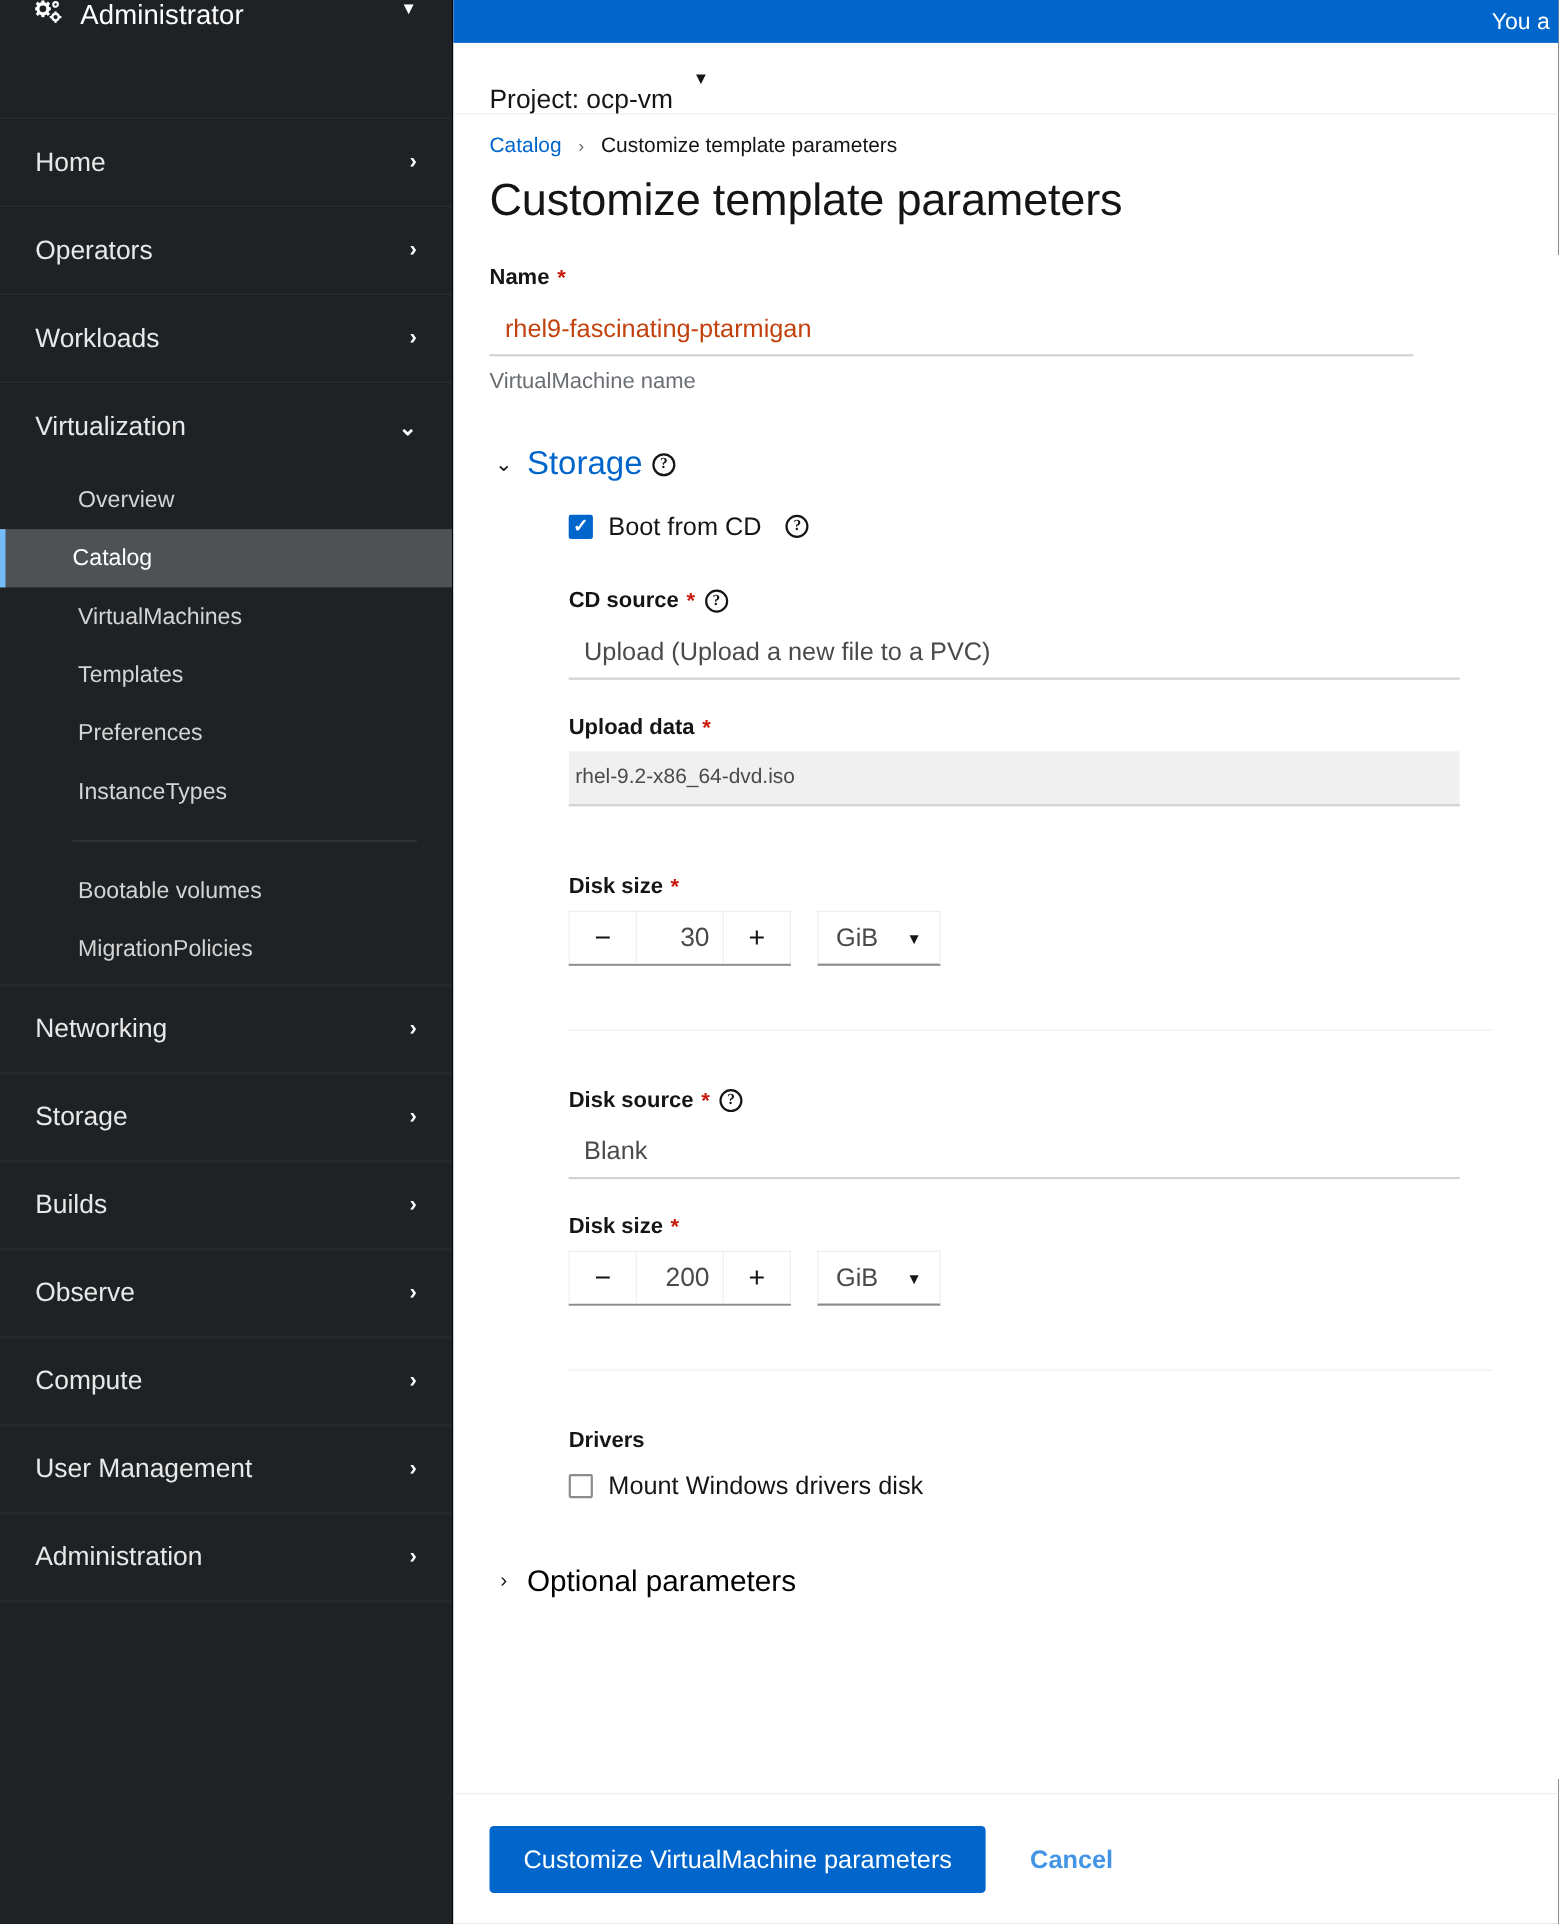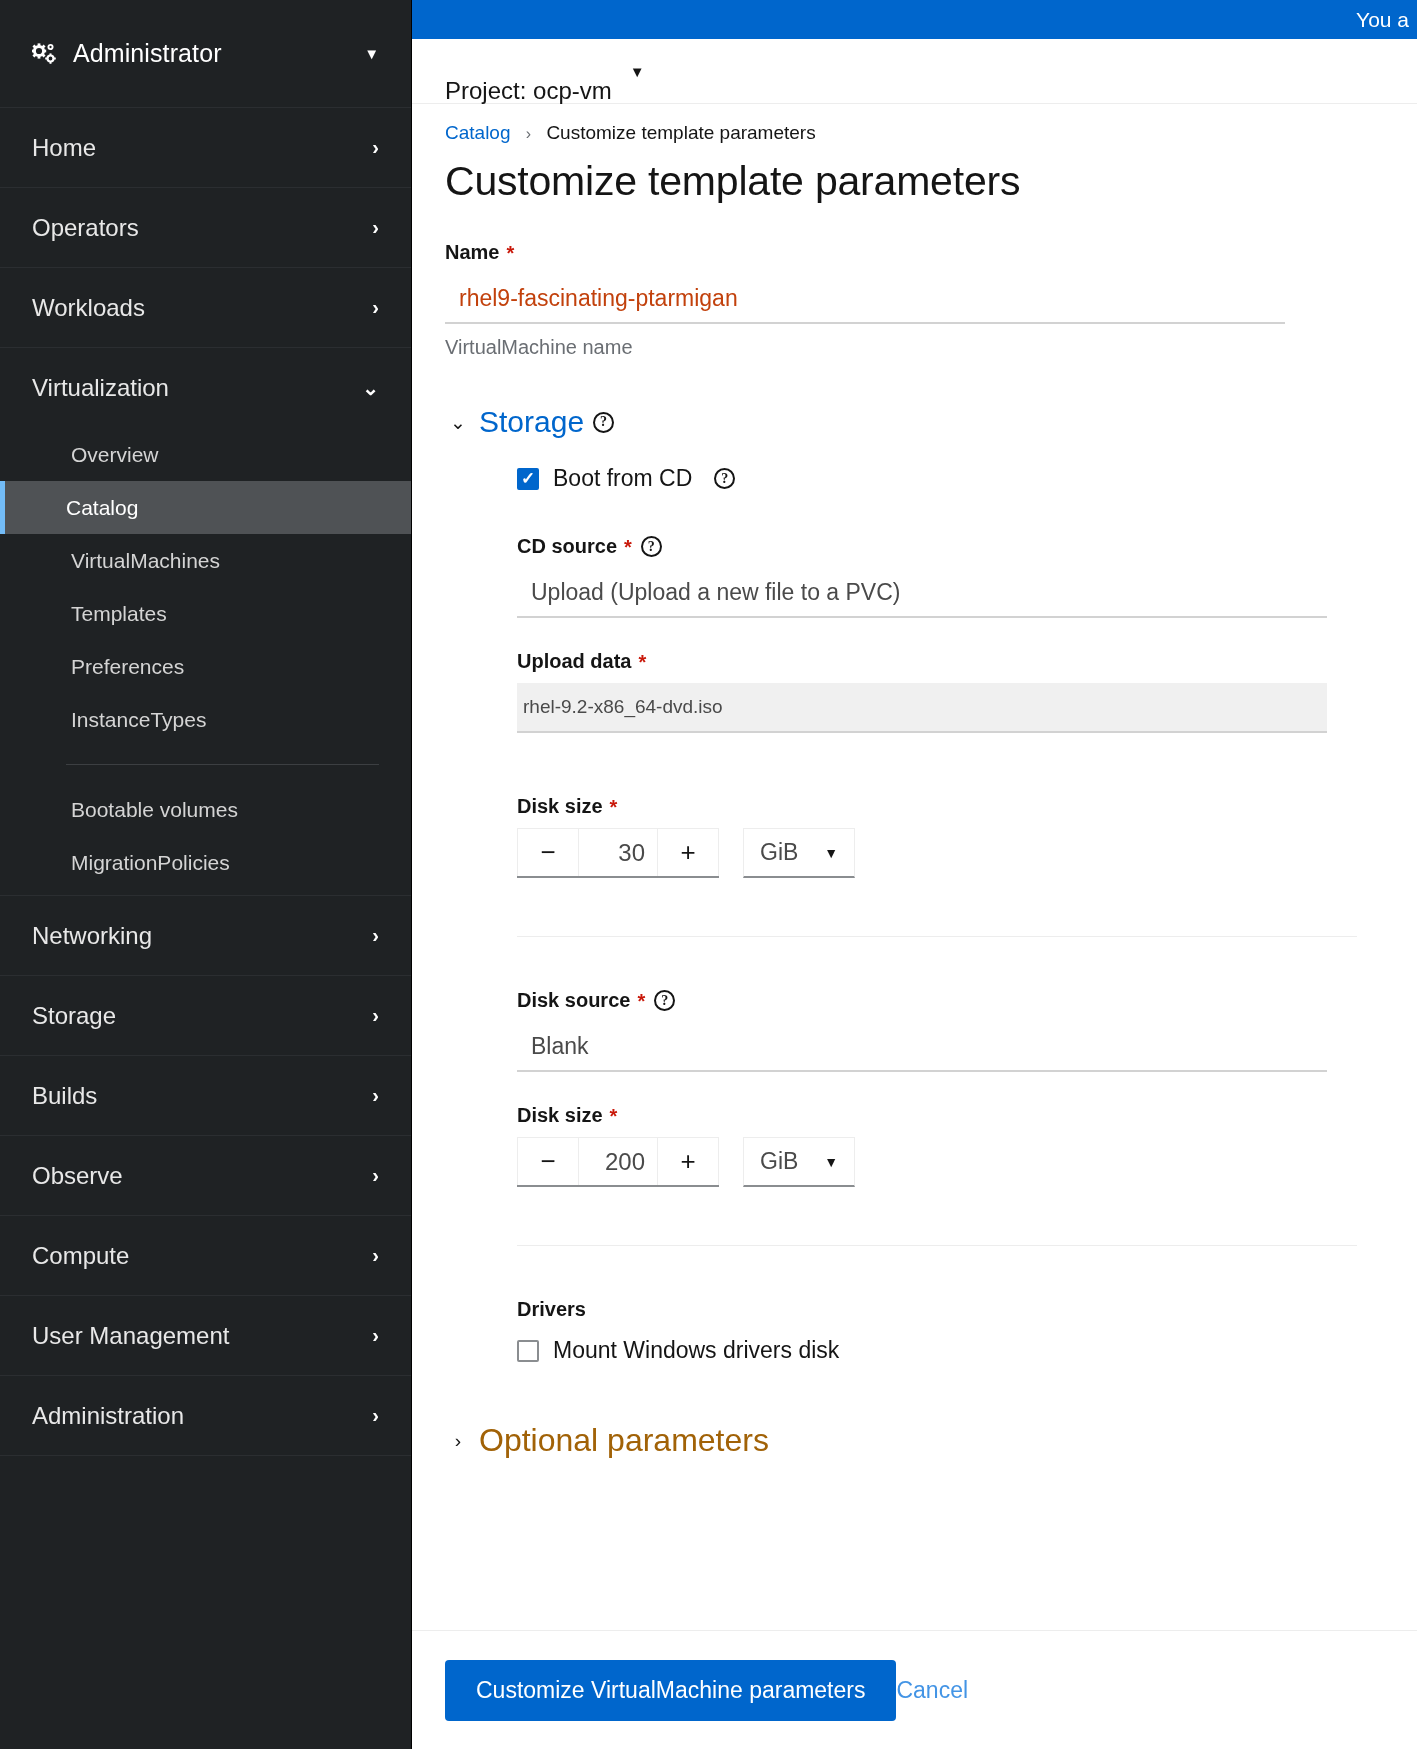--- a/index.html
+++ b/index.html
@@ -14,21 +14,21 @@
   
   .sidebar {
     width: 412px; height: 1749px;
     background: #1f2224;
     flex: 0 0 412px;
     overflow: hidden;
     border-right: 1px solid #000;
   }
   .perspective {
     height: 108px;
-    display: flex; align-items: center;
+    display: flex; 
     padding: 0 32px;
     color: #fff;
     border-bottom: 1px solid #2b2e31;
   }
   .persp-icon { font-size: 23px; margin-right: 16px; color:#fff; line-height: 1; display:flex; }
   .persp-label { font-size: 25px; font-weight: 400; letter-spacing: .1px; }
   .persp-caret { margin-left: auto; font-size: 15px; color: #fff; }
 
   .nav-item {
     height: 80px;
@@ -201,42 +201,43 @@
     padding: 0 16px;
     font-size: 23px; color: #4a4a4a; cursor: pointer;
   }
   .unit-select .ucaret { margin-left: auto; font-size: 14px; color:#151515; }
 
   .hr { height: 1px; background: #ededed; width: 840px; margin: 58px 0 52px 0; }
 
   .drivers-label { font-size: 20px; font-weight: bold; color:#151515; margin-bottom: 16px; }
 
   .optional-head { display: flex; align-items: center; margin: 58px 0 0 0; }
-  .optional-title { font-size: 32px; color: #a16207; cursor: pointer; }
+  .optional-title { font-size: 27px; color: #000000; cursor: pointer; }
 
   .footer {
     position: absolute; left: 0; right: 0; bottom: 0;
     height: 119px;
     border-top: 1px solid #ededed;
     display: flex; align-items: center;
     padding-left: 33px;
   }
   .btn-primary {
     background: #0066cc; color: #fff;
     font-size: 23px;
     border: none; border-radius: 4px;
     padding: 17px 31px;
     cursor: pointer;
     font-family: "Liberation Sans", sans-serif;
   }
   .btn-link {
     background: none; border: none;
     color: #4394e5; font-size: 23px;
-    cursor: pointer;
+    margin-left: 40px; cursor: pointer;
     font-family: "Liberation Sans", sans-serif;
+    font-weight: bold;
   }
 </style>
 </head>
 <body>
 
 <div class="app">
 
   <nav class="sidebar">
 
     <div class="perspective">

